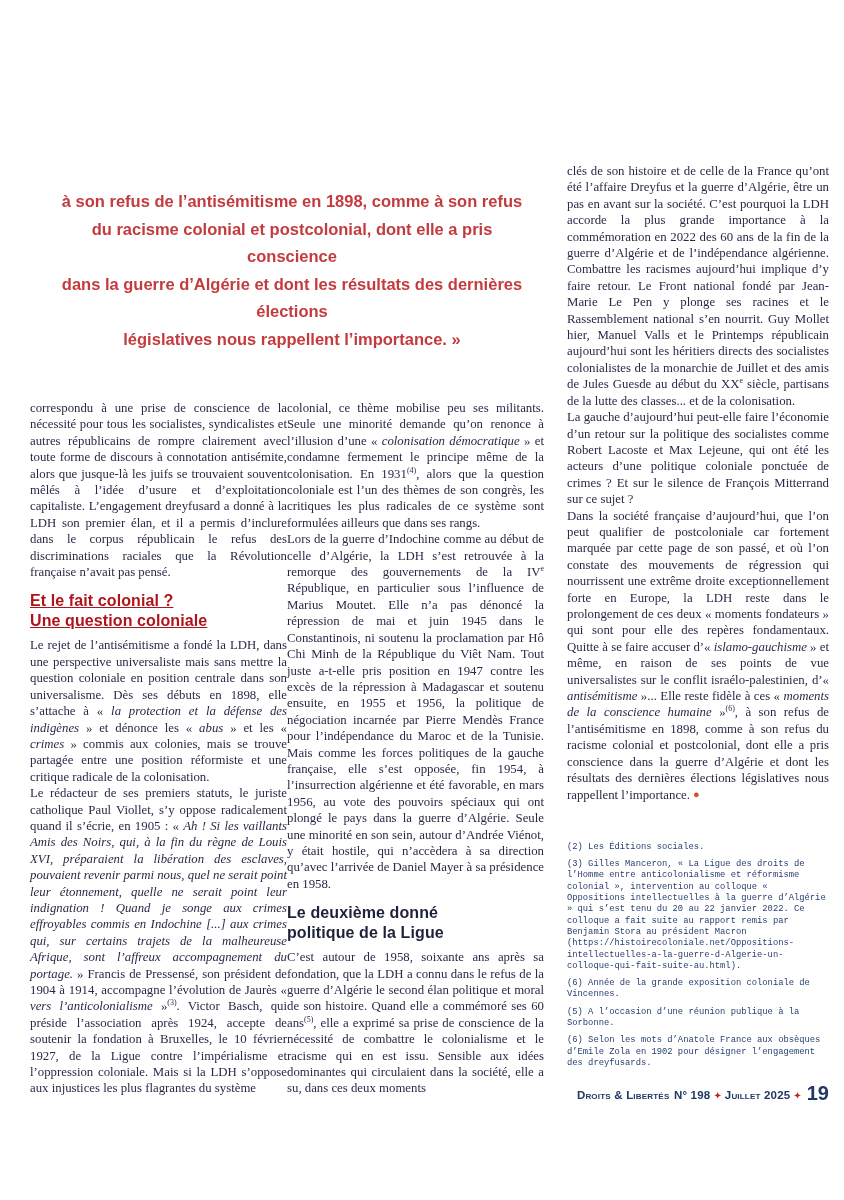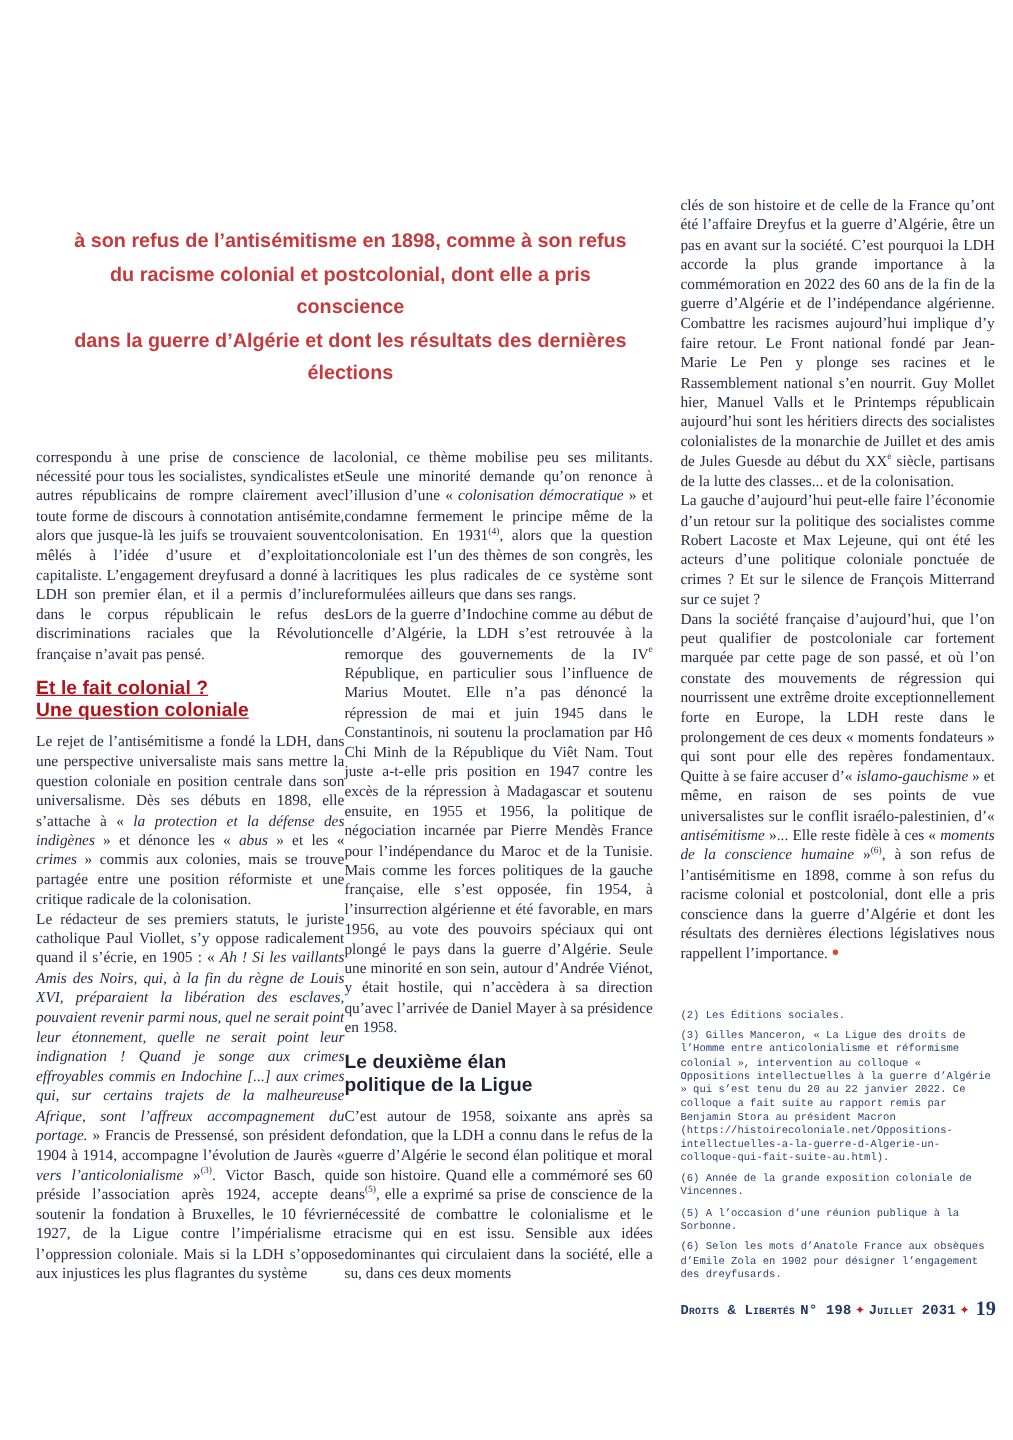--- a/index.html
+++ b/index.html
@@ -69,54 +69,54 @@
     text-align:right;
     white-space:nowrap;
     font-family:"Liberation Sans", sans-serif;
     color:var(--footer-navy);
   }
   .footer .pubname, .footer .issue, .footer .date {
     font-weight:bold;
     font-variant:small-caps;
     font-size:11.5px;
     letter-spacing:0.2px;
-    font-family:Liberation Mono, monospace;
   }
   .footer .diamond { color:var(--diamond-red); font-size:10px; padding:0 3px; }
-  .footer .pagenum { font-weight:bold; font-size:17px; vertical-align:-1px; padding-left:2px;font-family:Liberation Serif, serif; }
+  .footer .pagenum { font-weight:bold; font-size:20px; vertical-align:-1px; padding-left:2px; }
 </style>
 </head>
 <body>
 
 <div class="page">
   <div class="main-row">
 
     <div class="left-region">
       <div class="quote">
         <div>à son refus de l’antisémitisme en 1898, comme à son refus</div>
         <div>du racisme colonial et postcolonial, dont elle a pris conscience</div>
         <div>dans la guerre d’Algérie et dont les résultats des dernières élections</div>
+        <div>législatives nous rappellent l’importance. »</div>
       </div>
 
       <div class="cols">
         <div class="col">
           <p class="body-p">correspondu à une prise de conscience de la nécessité pour tous les socialistes, syndicalistes et autres républicains de rompre clairement avec toute forme de discours à connotation antisémite, alors que jusque-là les juifs se trouvaient souvent mêlés à l’idée d’usure et d’exploitation capitaliste. L’engagement dreyfusard a donné à la LDH son premier élan, et il a permis d’inclure dans le corpus républicain le refus des discriminations raciales que la Révolution française n’avait pas pensé.</p>
           <h3 class="section-heading red">
             <span>Et le fait colonial ?</span><br>
             <span>Une question coloniale</span>
           </h3>
           <p class="body-p">Le rejet de l’antisémitisme a fondé la LDH, dans une perspective universaliste mais sans mettre la question coloniale en position centrale dans son universalisme. Dès ses débuts en 1898, elle s’attache à « <i>la protection et la défense des indigènes</i> » et dénonce les « <i>abus</i> » et les « <i>crimes</i> » commis aux colonies, mais se trouve partagée entre une position réformiste et une critique radicale de la colonisation.</p>
           <p class="body-p">Le rédacteur de ses premiers statuts, le juriste catholique Paul Viollet, s’y oppose radicalement quand il s’écrie, en 1905 : « <i>Ah ! Si les vaillants Amis des Noirs, qui, à la fin du règne de Louis XVI, préparaient la libération des esclaves, pouvaient revenir parmi nous, quel ne serait point leur étonnement, quelle ne serait point leur indignation ! Quand je songe aux crimes effroyables commis en Indochine [...] aux crimes qui, sur certains trajets de la malheureuse Afrique, sont l’affreux accompagnement du portage.</i> » Francis de Pressensé, son président de 1904 à 1914, accompagne l’évolution de Jaurès « <i>vers l’anticolonialisme</i> »<sup>(3)</sup>. Victor Basch, qui préside l’association après 1924, accepte de soutenir la fondation à Bruxelles, le 10 février 1927, de la Ligue contre l’impérialisme et l’oppression coloniale. Mais si la LDH s’oppose aux injustices les plus flagrantes du système</p>
         </div>
 
         <div class="col">
           <p class="body-p">colonial, ce thème mobilise peu ses militants. Seule une minorité demande qu’on renonce à l’illusion d’une « <i>colonisation démocratique</i> » et condamne fermement le principe même de la colonisation. En 1931<sup>(4)</sup>, alors que la question coloniale est l’un des thèmes de son congrès, les critiques les plus radicales de ce système sont formulées ailleurs que dans ses rangs.</p>
           <p class="body-p">Lors de la guerre d’Indochine comme au début de celle d’Algérie, la LDH s’est retrouvée à la remorque des gouvernements de la IV<sup>e</sup> République, en particulier sous l’influence de Marius Moutet. Elle n’a pas dénoncé la répression de mai et juin 1945 dans le Constantinois, ni soutenu la proclamation par Hô Chi Minh de la République du Viêt Nam. Tout juste a-t-elle pris position en 1947 contre les excès de la répression à Madagascar et soutenu ensuite, en 1955 et 1956, la politique de négociation incarnée par Pierre Mendès France pour l’indépendance du Maroc et de la Tunisie. Mais comme les forces politiques de la gauche française, elle s’est opposée, fin 1954, à l’insurrection algérienne et été favorable, en mars 1956, au vote des pouvoirs spéciaux qui ont plongé le pays dans la guerre d’Algérie. Seule une minorité en son sein, autour d’Andrée Viénot, y était hostile, qui n’accèdera à sa direction qu’avec l’arrivée de Daniel Mayer à sa présidence en 1958.</p>
           <h3 class="section-heading navy">
-            <span>Le deuxième élan</span><br>
+            <span>Le deuxième donné</span><br>
             <span>politique de la Ligue</span>
           </h3>
           <p class="body-p">C’est autour de 1958, soixante ans après sa fondation, que la LDH a connu dans le refus de la guerre d’Algérie le second élan politique et moral de son histoire. Quand elle a commémoré ses 60 ans<sup>(5)</sup>, elle a exprimé sa prise de conscience de la nécessité de combattre le colonialisme et le racisme qui en est issu. Sensible aux idées dominantes qui circulaient dans la société, elle a su, dans ces deux moments</p>
         </div>
       </div>
     </div>
 
     <div class="col3">
       <p class="body-p">clés de son histoire et de celle de la France qu’ont été l’affaire Dreyfus et la guerre d’Algérie, être un pas en avant sur la société. C’est pourquoi la LDH accorde la plus grande importance à la commémoration en 2022 des 60 ans de la fin de la guerre d’Algérie et de l’indépendance algérienne. Combattre les racismes aujourd’hui implique d’y faire retour. Le Front national fondé par Jean-Marie Le Pen y plonge ses racines et le Rassemblement national s’en nourrit. Guy Mollet hier, Manuel Valls et le Printemps républicain aujourd’hui sont les héritiers directs des socialistes colonialistes de la monarchie de Juillet et des amis de Jules Guesde au début du XX<sup>e</sup> siècle, partisans de la lutte des classes... et de la colonisation.</p>
       <p class="body-p">La gauche d’aujourd’hui peut-elle faire l’économie d’un retour sur la politique des socialistes comme Robert Lacoste et Max Lejeune, qui ont été les acteurs d’une politique coloniale ponctuée de crimes ? Et sur le silence de François Mitterrand sur ce sujet ?</p>
@@ -126,18 +126,18 @@
 
       <div class="footnotes">
         <p class="footnote">(2) Les Éditions sociales.</p>
         <p class="footnote">(3) Gilles Manceron, « La Ligue des droits de l’Homme entre anticolonialisme et réformisme colonial », intervention au colloque « Oppositions intellectuelles à la guerre d’Algérie » qui s’est tenu du 20 au 22 janvier 2022. Ce colloque a fait suite au rapport remis par Benjamin Stora au président Macron (https://histoirecoloniale.net/Oppositions-intellectuelles-a-la-guerre-d-Algerie-un-colloque-qui-fait-suite-au.html).</p>
         <p class="footnote">(6) Année de la grande exposition coloniale de Vincennes.</p>
         <p class="footnote">(5) A l’occasion d’une réunion publique à la Sorbonne.</p>
         <p class="footnote">(6) Selon les mots d’Anatole France aux obsèques d’Emile Zola en 1902 pour désigner l’engagement des dreyfusards.</p>
       </div>
 
       <div class="footer">
-        <span class="pubname">Droits &amp; Libertés</span>&nbsp;<span class="issue">N° 198</span><span class="diamond">✦</span><span class="date">Juillet 2031</span><span class="diamond">✦</span><span class="pagenum">19</span>
+        <span class="pubname">Droits &amp; Libertés</span>&nbsp;<span class="issue">N° 198</span><span class="diamond">✦</span><span class="date">Juillet 2025</span><span class="diamond">✦</span><span class="pagenum">19</span>
       </div>
     </div>
 
   </div>
 </div>
 
 </body></html>

